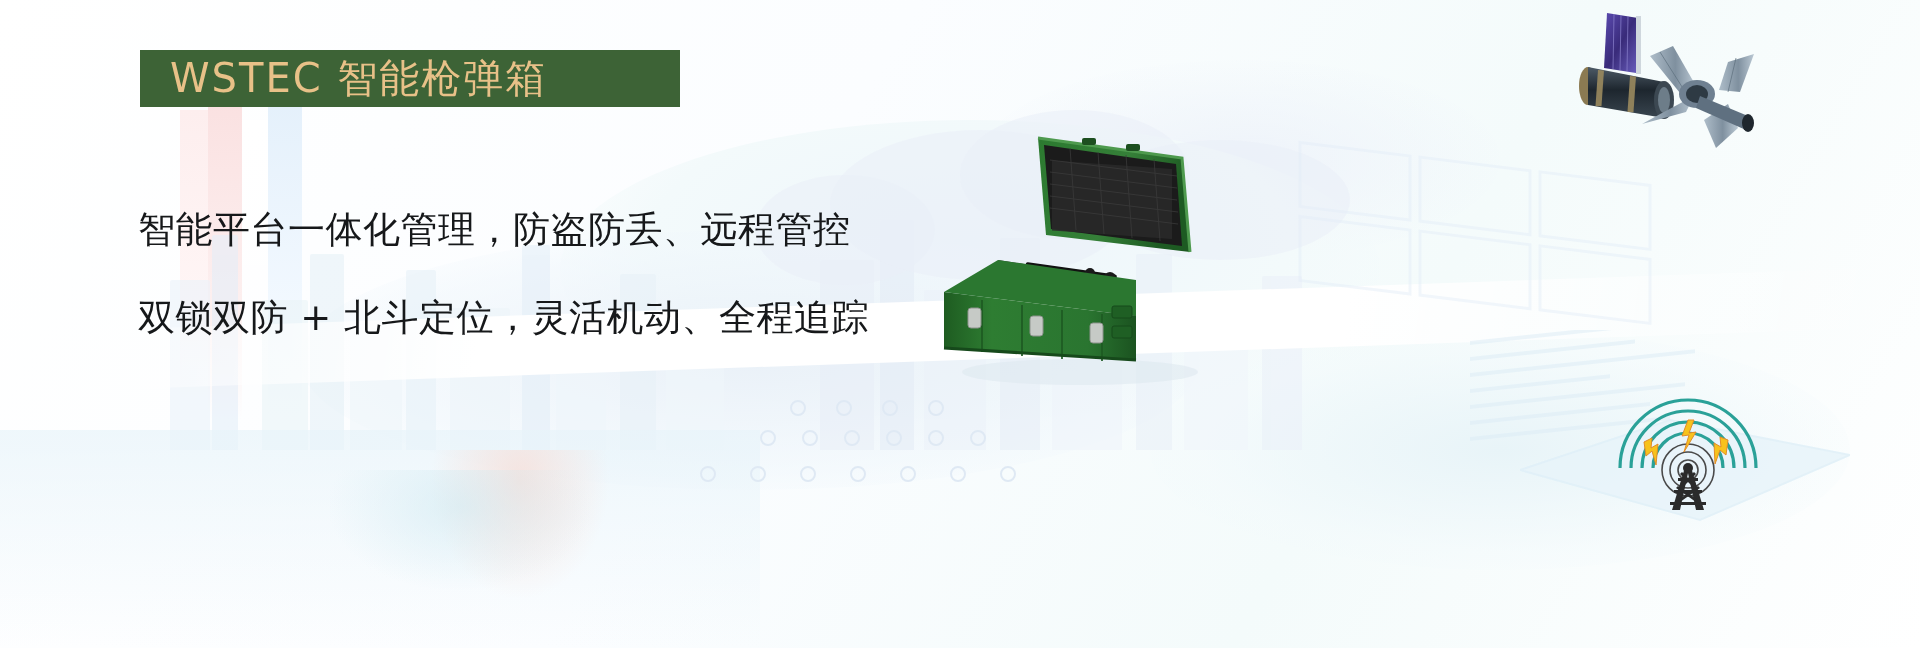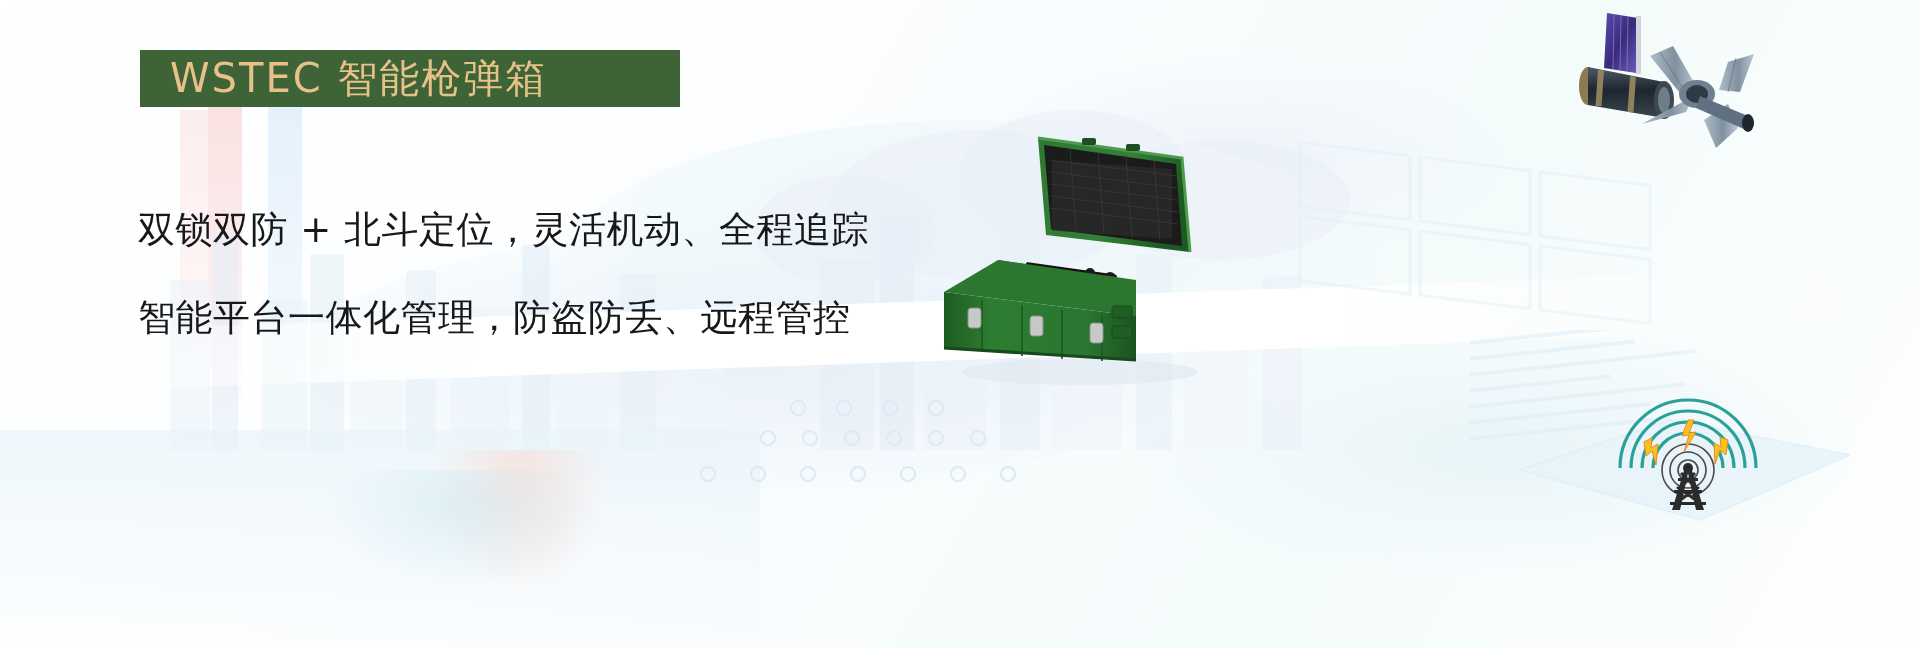--- a/index.html
+++ b/index.html
@@ -186,22 +186,22 @@
         <rect x="260" y="94" width="110" height="64"></rect>
       </g>
     </svg>
   </div>
 
   <div id="title-plate">
     <div id="title-text">WSTEC 智能枪弹箱</div>
   </div>
 
   <div id="features">
+    <div class="feature-line">智能平台一体化管理，防盗防丢、远程管控</div>
     <div class="feature-line">双锁双防 + 北斗定位，灵活机动、全程追踪</div>
-    <div class="feature-line">智能平台一体化管理，防盗防丢、远程管控</div>
   </div>
 
   <div id="product-case">
     <svg width="300" height="280" viewBox="0 0 300 280">
       <defs>
         <linearGradient id="gbody" x1="0" y1="0" x2="1" y2="0">
           <stop offset="0%" stop-color="#1e5c21"></stop>
           <stop offset="25%" stop-color="#2e7d32"></stop>
           <stop offset="75%" stop-color="#2a7530"></stop>
           <stop offset="100%" stop-color="#1b5320"></stop>

